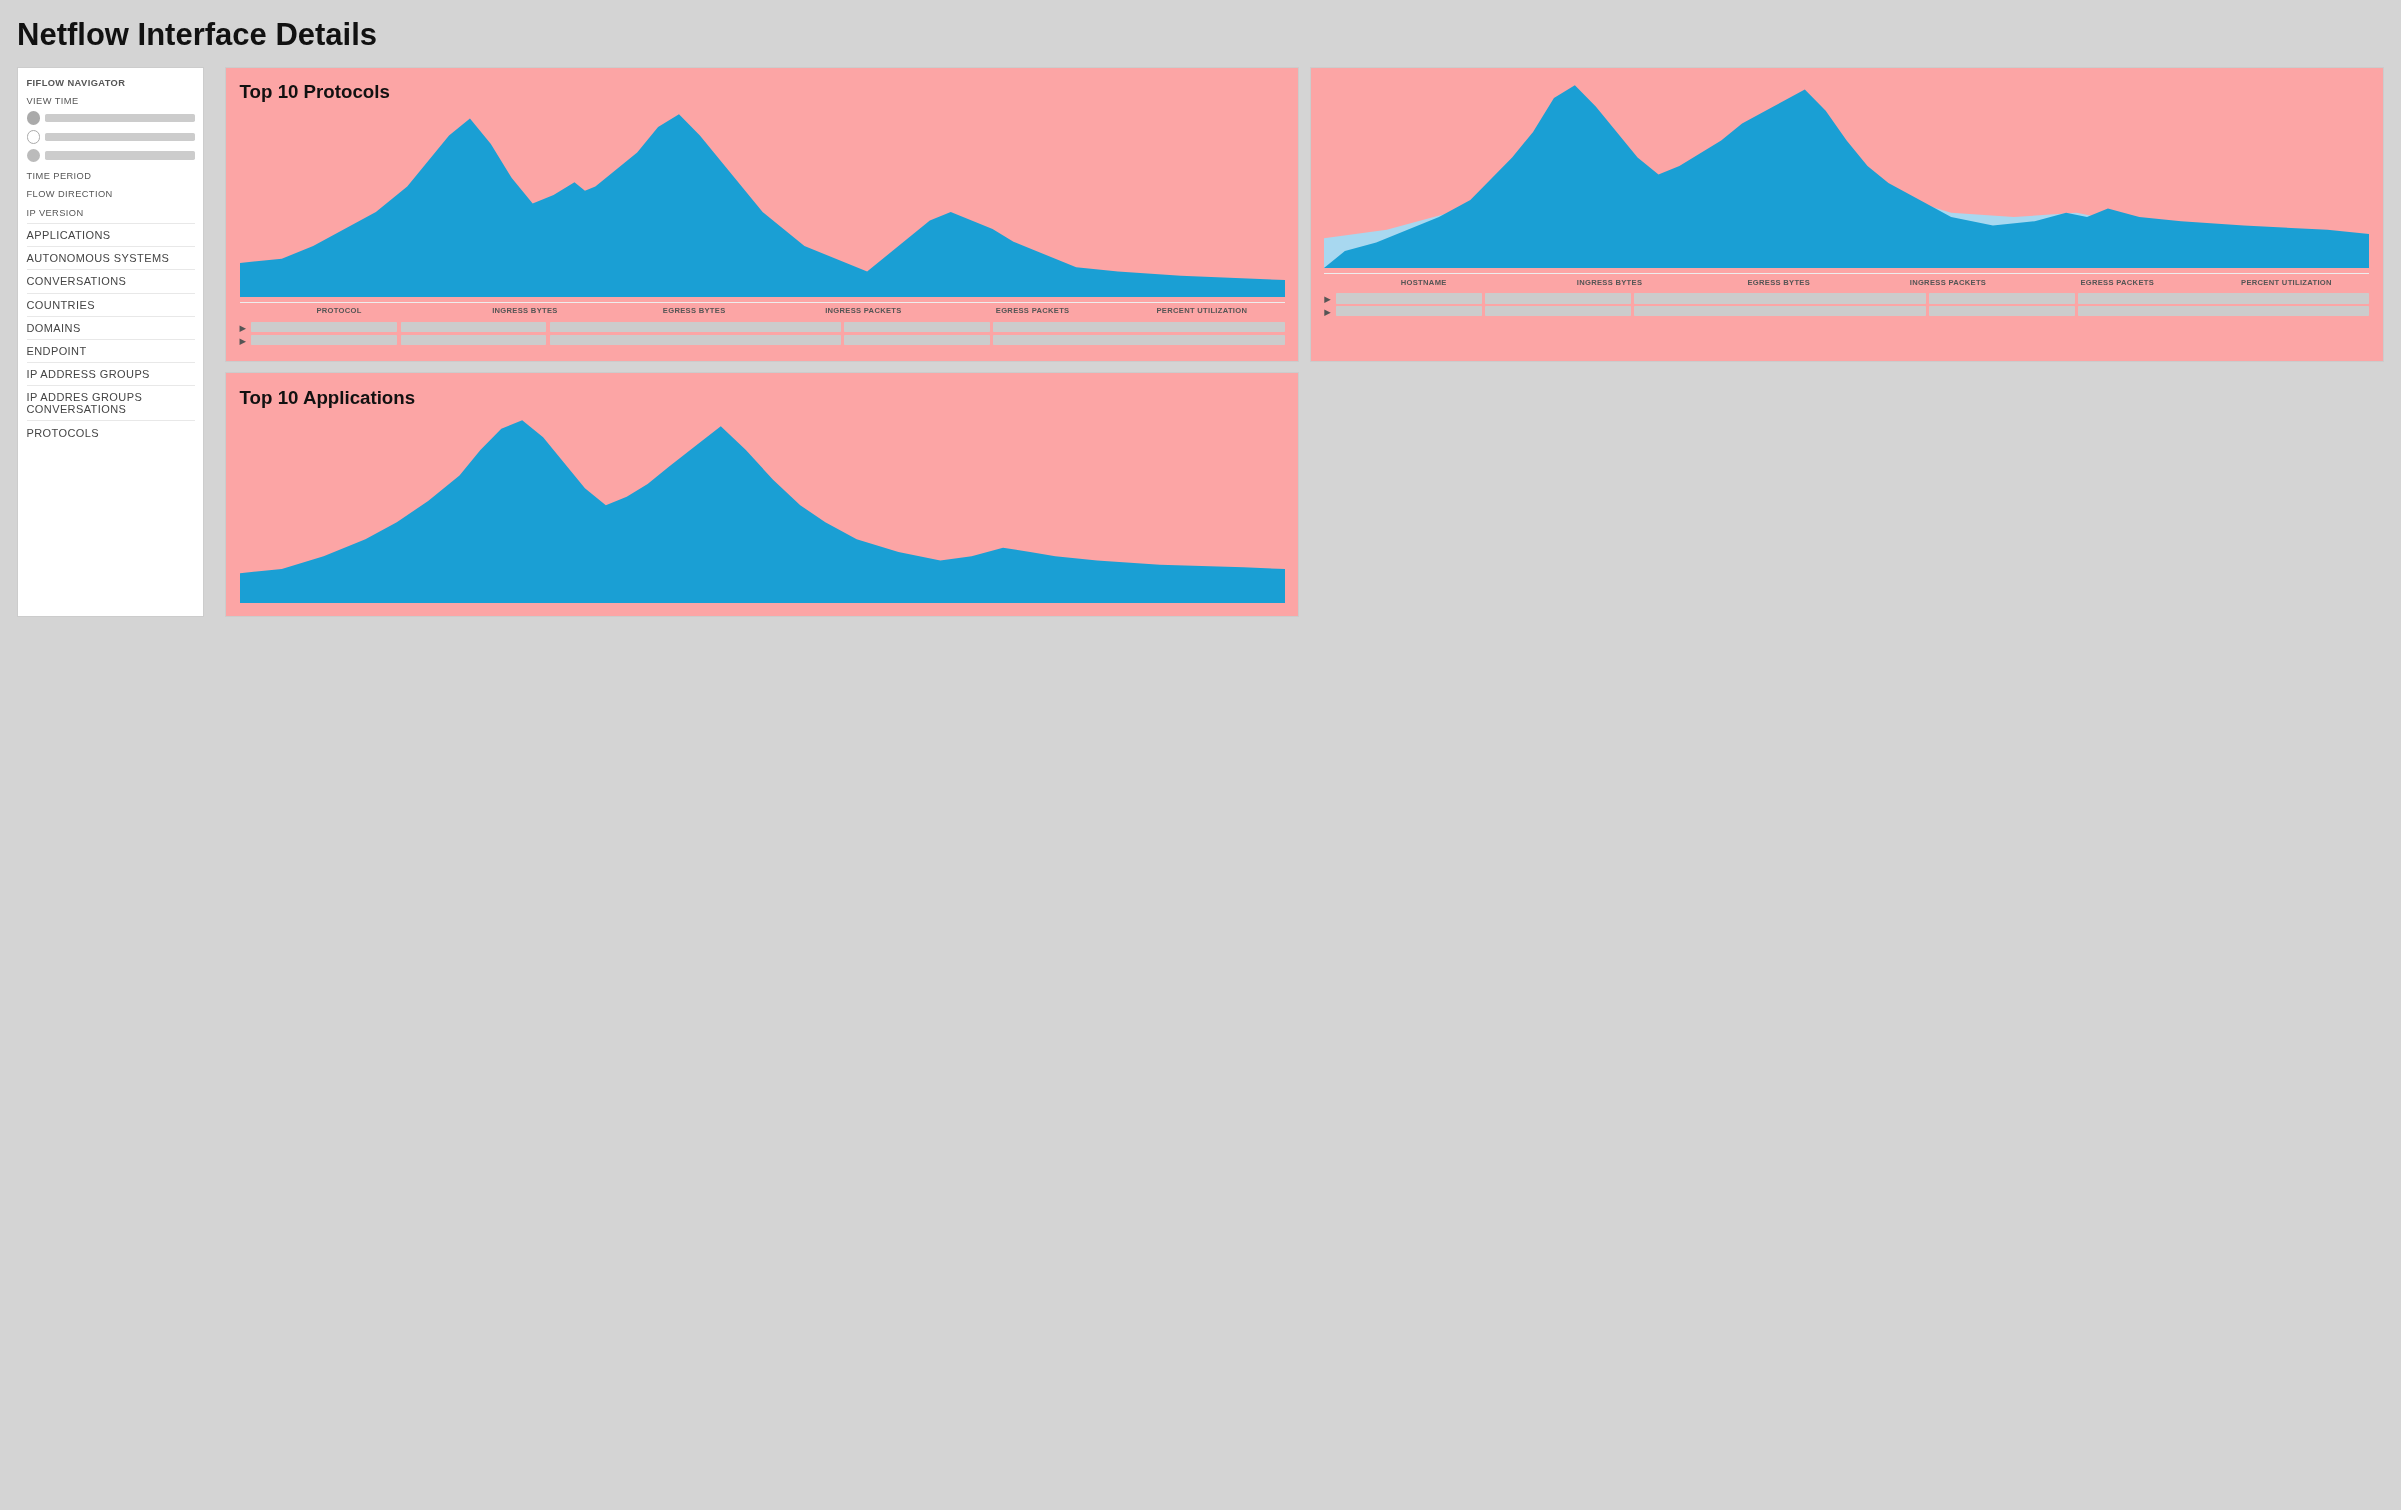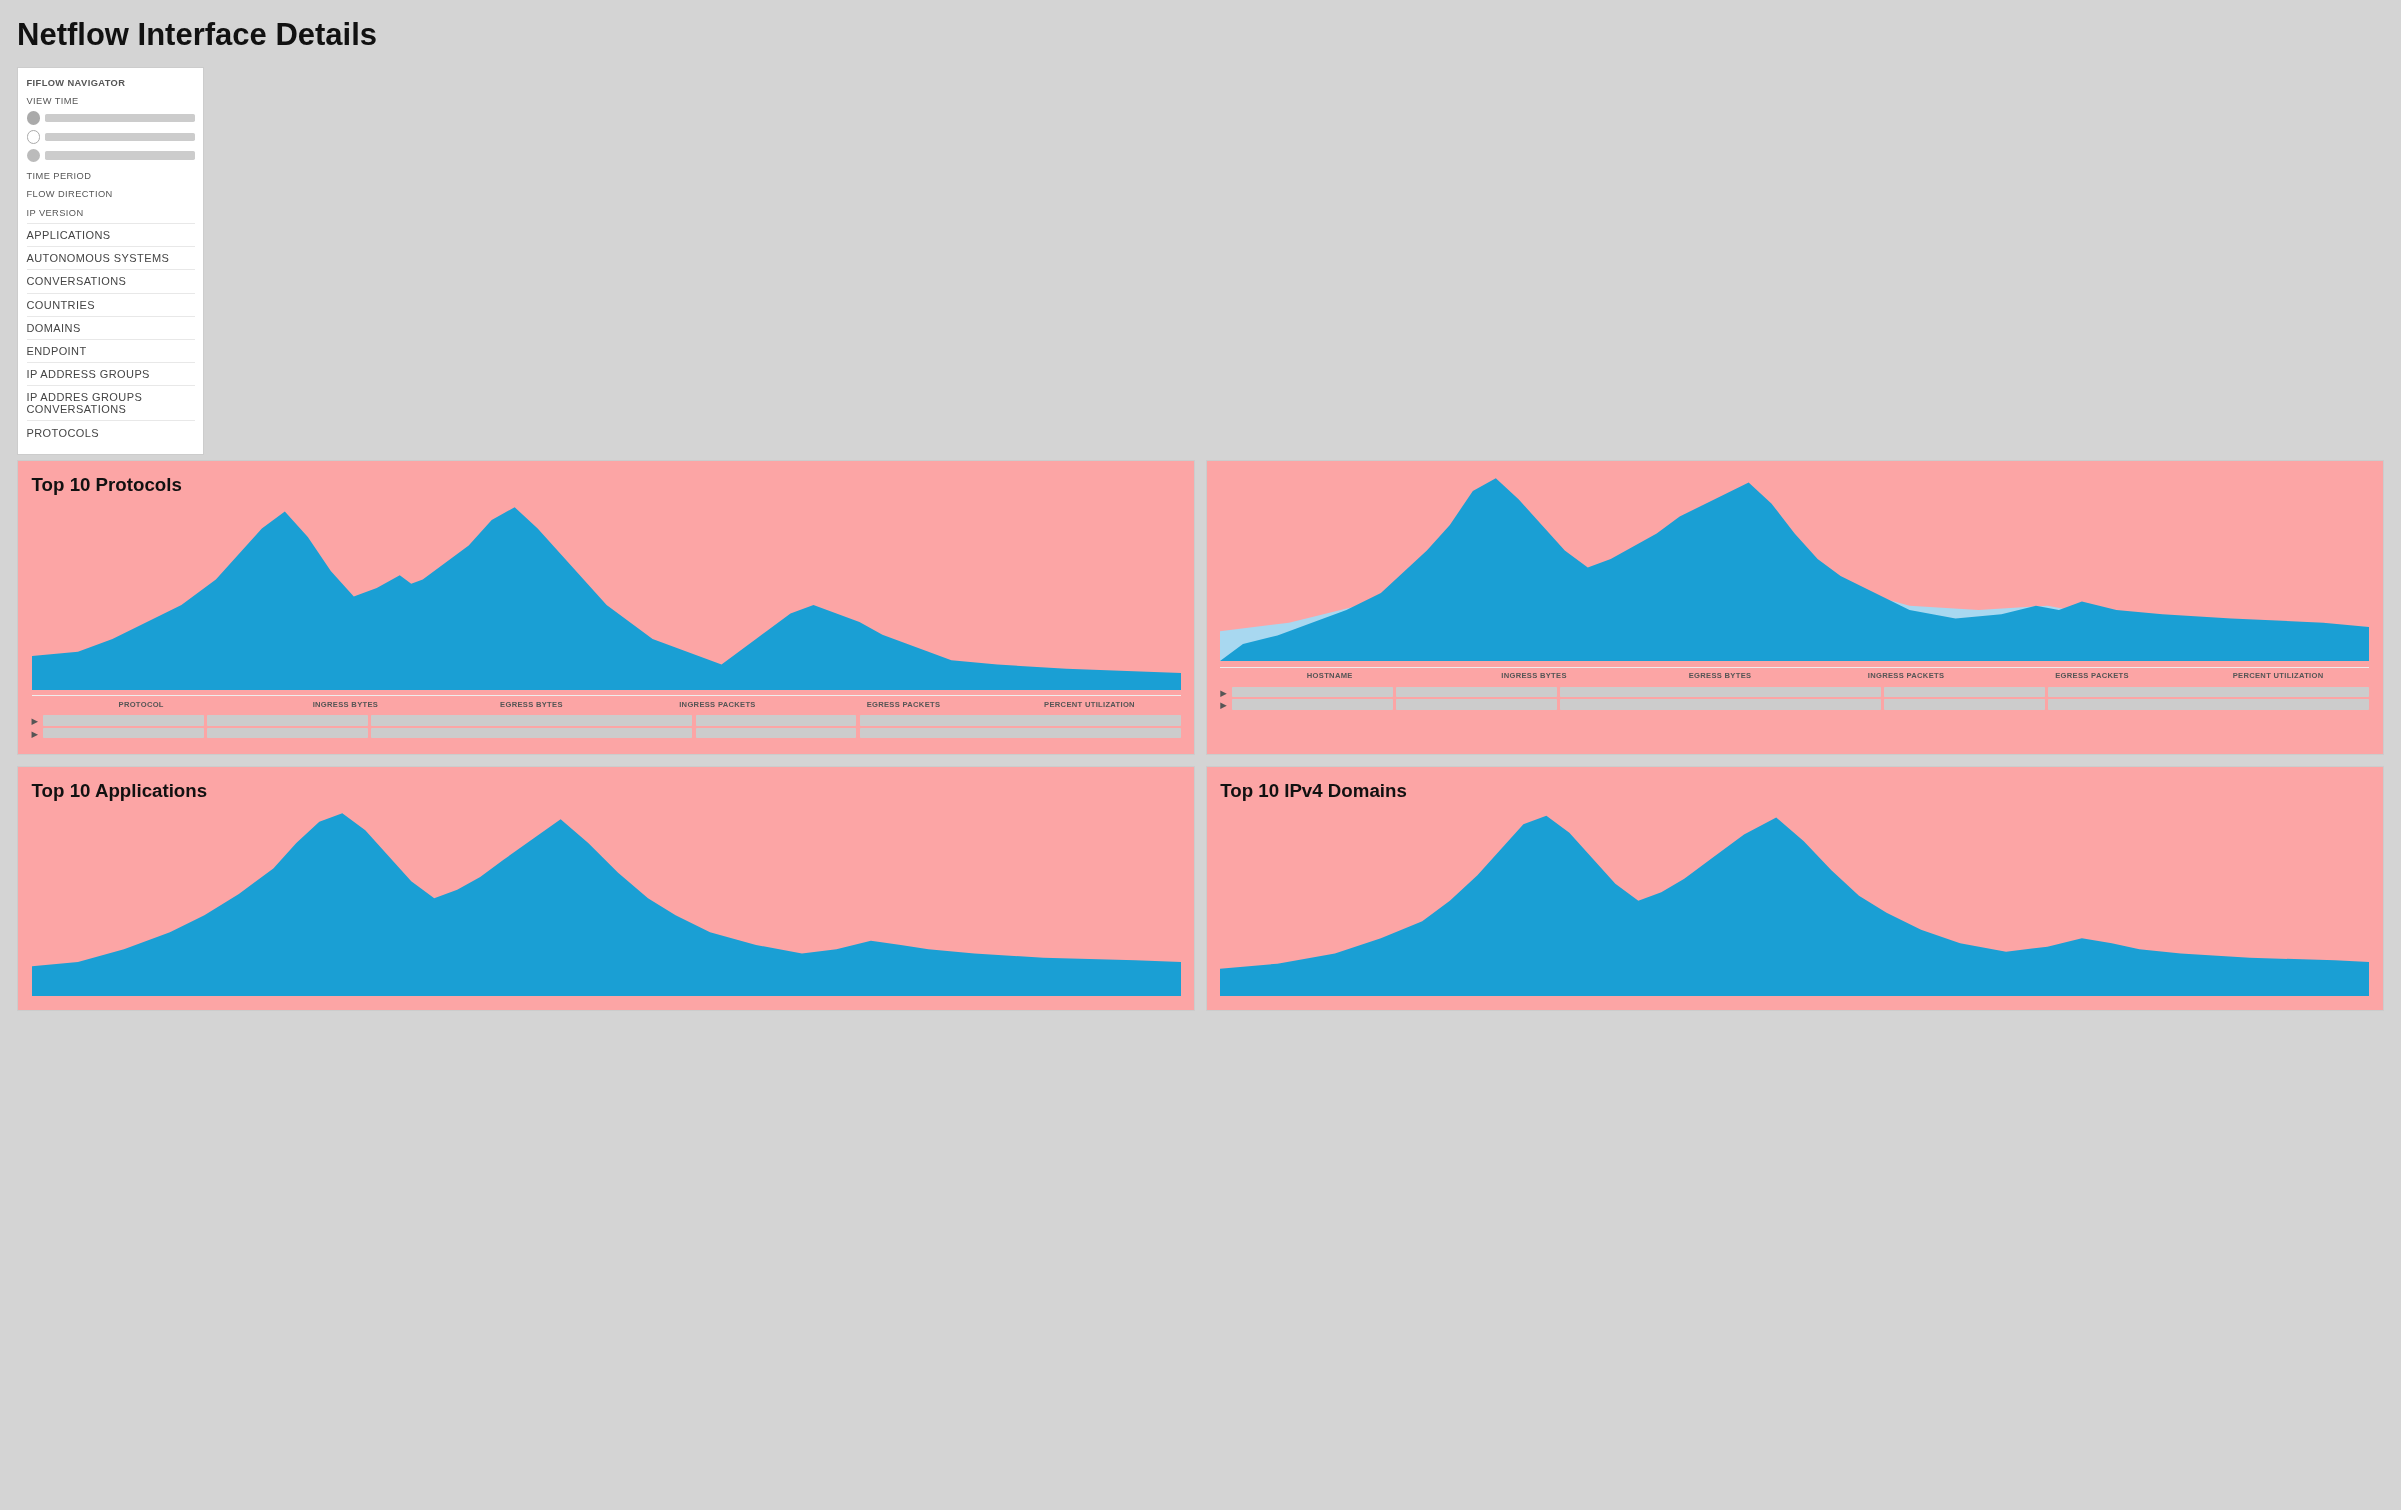--- a/index.html
+++ b/index.html
@@ -10,22 +10,21 @@
       min-height: 100vh;
     }
     .page-title {
       font-size: 31px;
       font-weight: bold;
       color: #111;
       margin-bottom: 13.6px;
     }
     .main-layout {
       display: flex;
-      gap: 5px;
-      flex-direction: column;
+      gap: 21px;
     }
     
     .sidebar {
       width: 187px;
       flex-shrink: 0;
       background: #fff;
       border: 0.8px solid #ccc;
       padding: 10.2px 8.5px;
     }
     .sidebar-title {
@@ -284,24 +283,16 @@
 
     <div class="chart-panel">
       <div class="chart-panel-title">Top 10 Applications</div>
       <div class="chart-area">
         <svg class="chart-svg" viewBox="0 0 500 220" preserveAspectRatio="none">
           <polygon points="0,220 0,185 20,180 40,165 60,145 75,125 90,100 105,70 115,40 125,15 135,5 145,25 155,55 165,85 175,105 185,95 195,80 205,60 218,35 230,12 242,40 255,75 268,105 280,125 295,145 315,160 335,170 350,165 365,155 378,160 390,165 410,170 440,175 480,178 500,180 500,220" fill="#1a9fd4"></polygon>
         </svg>
       </div>
     </div>
 
-    <div class="chart-panel">
-      <div class="chart-panel-title">Top 10 IPv4 Domains</div>
-      <div class="chart-area">
-        <svg class="chart-svg" viewBox="0 0 500 220" preserveAspectRatio="none">
-          <polygon points="0,220 0,188 25,182 50,170 70,152 88,132 100,108 112,78 122,48 132,18 142,8 152,28 162,58 172,88 182,108 192,98 202,82 214,58 228,30 242,10 254,38 266,72 278,102 290,122 305,142 322,158 342,168 360,162 375,152 388,158 400,165 418,170 448,175 485,178 500,180 500,220" fill="#1a9fd4"></polygon>
-        </svg>
-      </div>
-    </div>
 
   </div>
 </div>
 
 
 </body></html>

